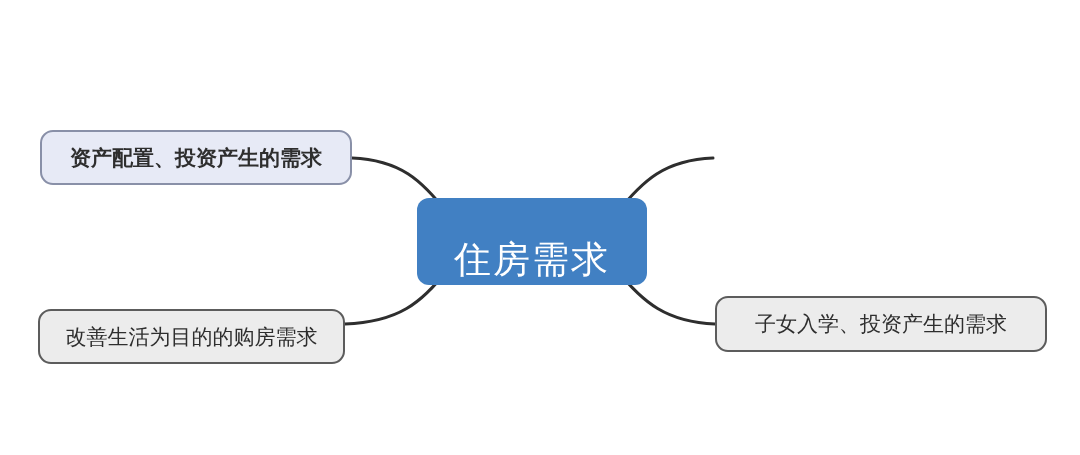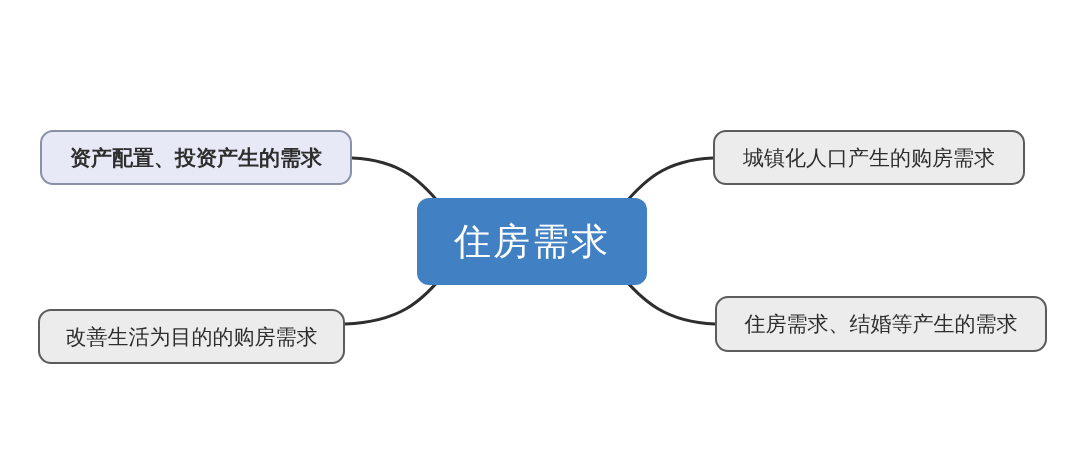--- a/index.html
+++ b/index.html
@@ -68,47 +68,44 @@
     border-radius: 12px;
     color: var(--center-text);
     font-size: 37px;
     font-weight: 400;
     letter-spacing: 2px;
   }
   .pos-tl { left: 40px;  top: 130px; width: 312px; height: 55px; }
   .pos-tr { left: 713px; top: 130px; width: 312px; height: 55px; }
   .pos-bl { left: 38px;  top: 297px; width: 307px; height: 55px; margin-top: 12px; }
   .pos-br { left: 715px; top: 296px; width: 332px; height: 56px; }
-  .pos-center { left: 417px; top: 198px; width: 230px; height: 87px; }
+  .pos-center { left: 417px; top: 198px; width: 230px; height: 87px; align-items: flex-end; }
 </style>
 </head>
 <body>
 
 <div class="canvas">
 
   <svg class="connectors" viewBox="0 0 1080 455" xmlns="http://www.w3.org/2000/svg">
     <path d="M 352 158 C 400 160 422 180 448 214"></path>
     <path d="M 713 158 C 665 160 643 180 616 214"></path>
     <path d="M 345 324 C 398 322 422 303 448 269"></path>
     <path d="M 715 324 C 667 322 643 303 616 269"></path>
   </svg>
 
   <div class="node branch emphasized pos-tl">
     <span>资产配置、投资产生的需求</span>
   </div>
 
-  <div class="node branch pos-tr">
-    <span>城镇化人口产生的购房需求</span>
-  </div>
 
   <div class="node branch pos-bl">
     <span>改善生活为目的的购房需求</span>
   </div>
 
   <div class="node branch pos-br">
-    <span>住房需求、结婚等产生的需求</span>
+    <span>子女入学、投资产生的需求</span>
   </div>
 
   <div class="node center-node pos-center">
     <span>住房需求</span>
   </div>
 
 </div>
 
 </body></html>

